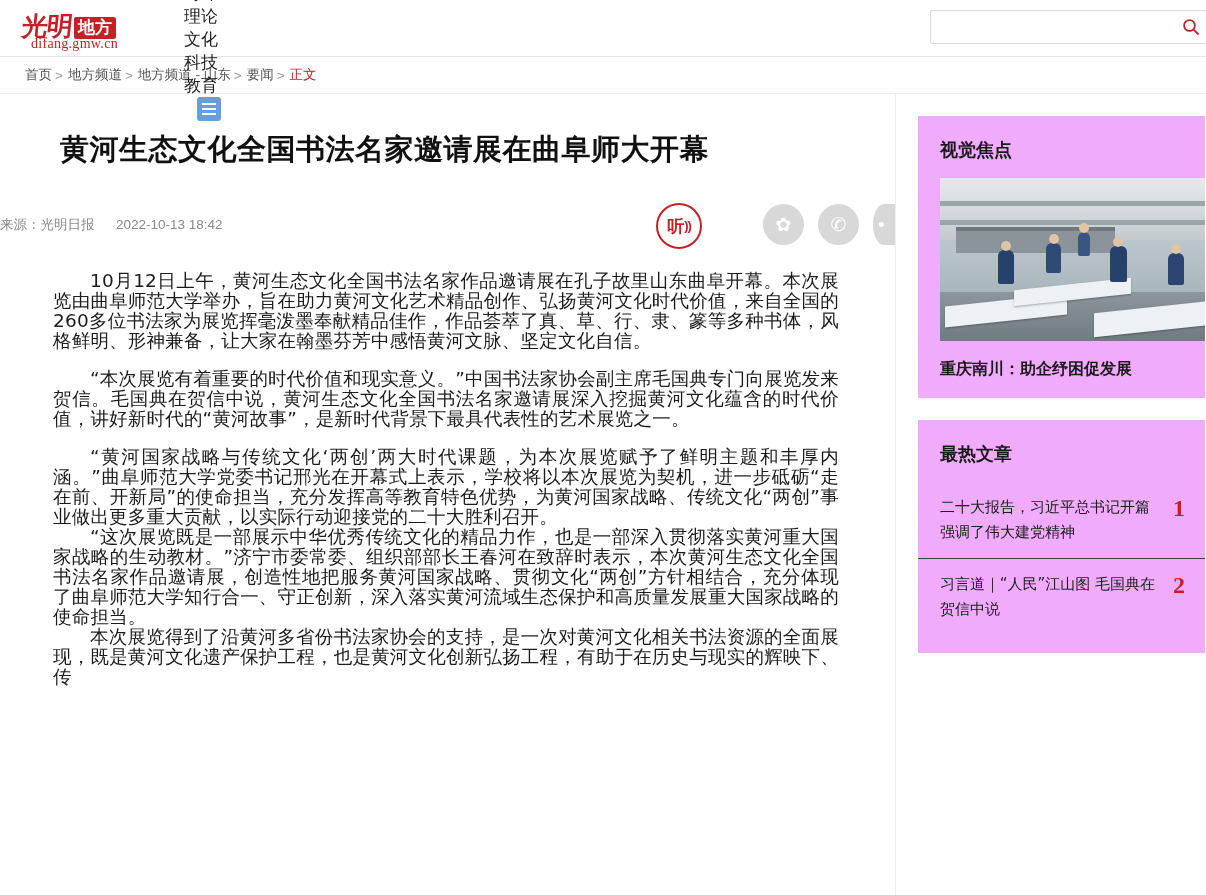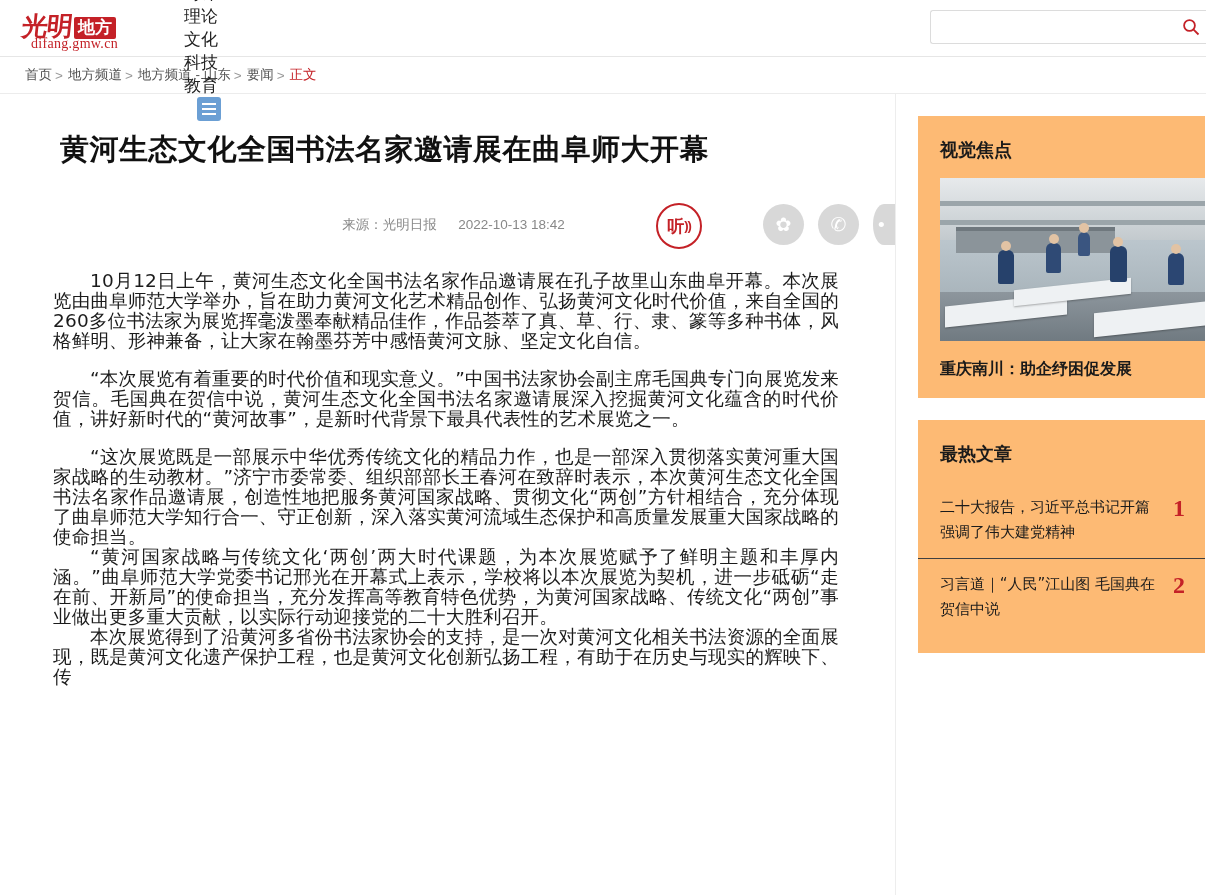--- a/index.html
+++ b/index.html
@@ -161,23 +161,21 @@
     margin: 36px 60px 0 60px;
     line-height: 1.35;
     font-family: "DejaVu Sans", sans-serif;
     letter-spacing: 0.5px;
   }
   .meta-row {
     margin-top: 26px;
     height: 60px;
     display: flex;
     align-items: center;
-    justify-content: center;
-    position: relative;
-    padding-left: 12px;
+    position: relative;
   }
   .meta-text {
     font-size: 13.5px;
     color: #888;
   }
   .meta-text .gap { display: inline-block; width: 14px; }
   .listen-btn {
     position: absolute;
     right: 193px;
     top: 8px;
@@ -234,21 +232,21 @@
     margin: 0 0 18px 0;
     text-indent: 2em;
     text-align: justify;
     font-family: "DejaVu Sans", sans-serif;
     letter-spacing: 0.2px;
   }
   .article-body p.tight { margin-bottom: 0; }
 
   
   .card {
-    background: #fdba74;
+    background: #f0abfc;
     margin-bottom: 22px;
     padding: 0 0 18px 0;
   }
   .card-title {
     font-size: 18px;
     font-weight: bold;
     color: #1a1a1a;
     padding: 22px 0 16px 22px;
     font-family: "DejaVu Sans", sans-serif;
   }
@@ -412,22 +410,22 @@
       <div class="share-icons">
         <div class="share-icon">✿</div>
         <div class="share-icon">✆</div>
         <div class="share-icon clipped">•</div>
       </div>
     </div>
 
     <div class="article-body">
       <p>10月12日上午，黄河生态文化全国书法名家作品邀请展在孔子故里山东曲阜开幕。本次展览由曲阜师范大学举办，旨在助力黄河文化艺术精品创作、弘扬黄河文化时代价值，来自全国的260多位书法家为展览挥毫泼墨奉献精品佳作，作品荟萃了真、草、行、隶、篆等多种书体，风格鲜明、形神兼备，让大家在翰墨芬芳中感悟黄河文脉、坚定文化自信。</p>
       <p>“本次展览有着重要的时代价值和现实意义。”中国书法家协会副主席毛国典专门向展览发来贺信。毛国典在贺信中说，黄河生态文化全国书法名家邀请展深入挖掘黄河文化蕴含的时代价值，讲好新时代的“黄河故事”，是新时代背景下最具代表性的艺术展览之一。</p>
+      <p class="tight">“黄河国家战略与传统文化‘两创’两大时代课题，为本次展览赋予了鲜明主题和丰厚内涵。”曲阜师范大学党委书记邢光在开幕式上表示，学校将以本次展览为契机，进一步砥砺“走在前、开新局”的使命担当，充分发挥高等教育特色优势，为黄河国家战略、传统文化“两创”事业做出更多重大贡献，以实际行动迎接党的二十大胜利召开。</p>
       <p class="tight">“这次展览既是一部展示中华优秀传统文化的精品力作，也是一部深入贯彻落实黄河重大国家战略的生动教材。”济宁市委常委、组织部部长王春河在致辞时表示，本次黄河生态文化全国书法名家作品邀请展，创造性地把服务黄河国家战略、贯彻文化“两创”方针相结合，充分体现了曲阜师范大学知行合一、守正创新，深入落实黄河流域生态保护和高质量发展重大国家战略的使命担当。</p>
-      <p class="tight">“黄河国家战略与传统文化‘两创’两大时代课题，为本次展览赋予了鲜明主题和丰厚内涵。”曲阜师范大学党委书记邢光在开幕式上表示，学校将以本次展览为契机，进一步砥砺“走在前、开新局”的使命担当，充分发挥高等教育特色优势，为黄河国家战略、传统文化“两创”事业做出更多重大贡献，以实际行动迎接党的二十大胜利召开。</p>
       <p class="tight">本次展览得到了沿黄河多省份书法家协会的支持，是一次对黄河文化相关书法资源的全面展现，既是黄河文化遗产保护工程，也是黄河文化创新弘扬工程，有助于在历史与现实的辉映下、传</p>
     </div>
   </div>
 
   <div class="aside-col">
 
     <div class="card">
       <div class="card-title">视觉焦点</div>
 
       <div class="focus-photo">

